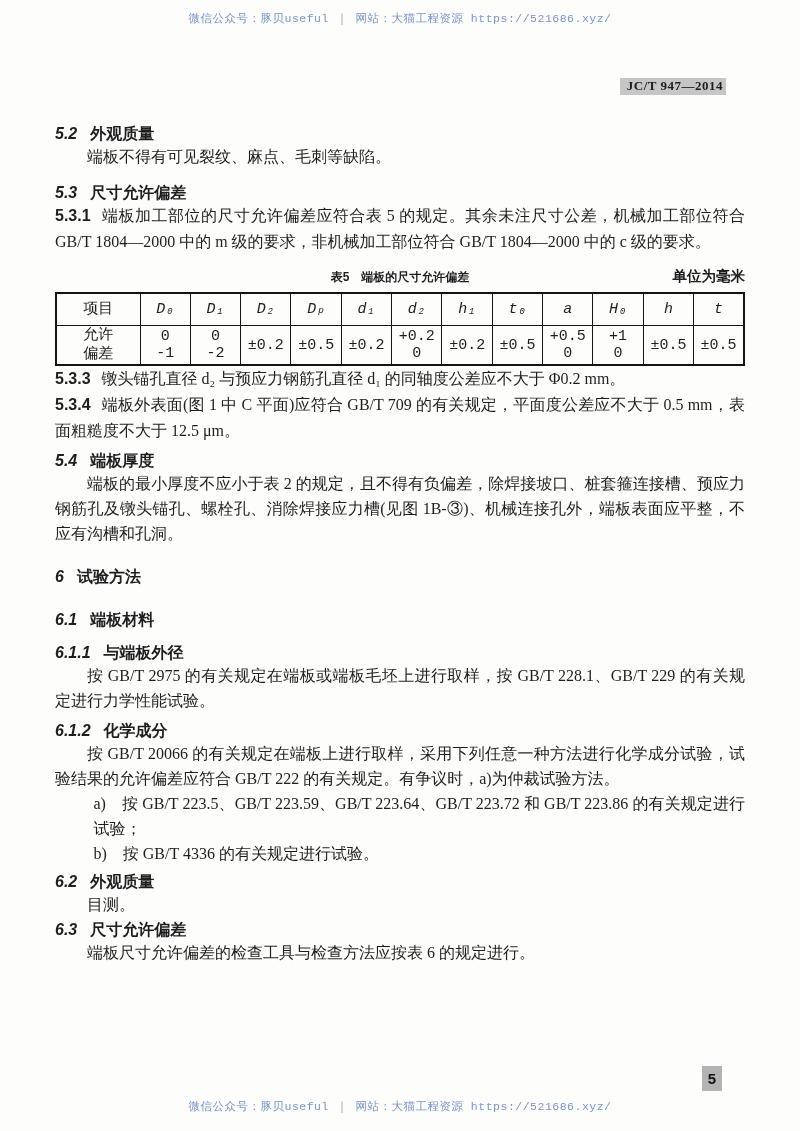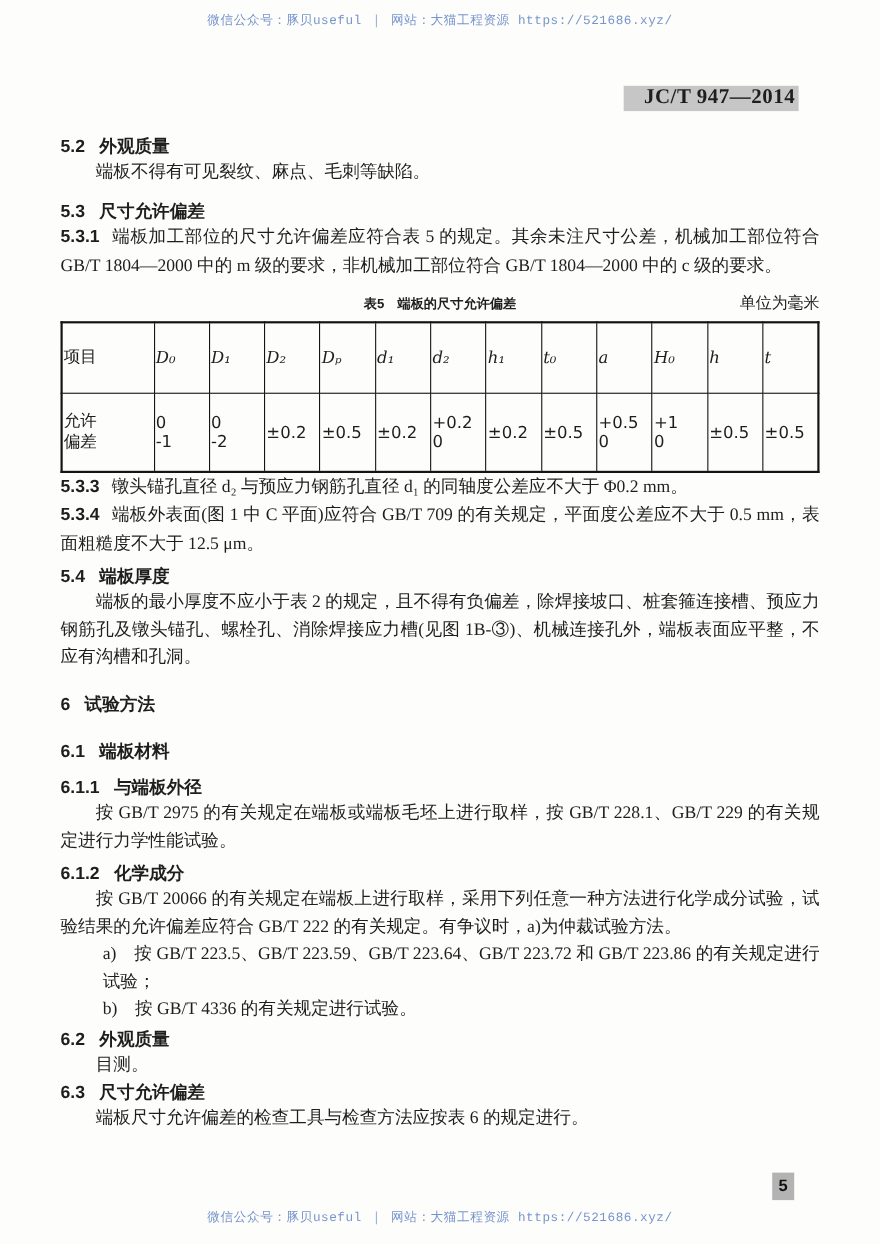--- a/index.html
+++ b/index.html
@@ -19,39 +19,39 @@
     font-size:11.5px;
     font-family:Liberation Mono, monospace;
     letter-spacing:.5px;
   }
   .wm-top{top:11px;}
   .wm-bottom{top:1099px;}
   
   .docnum{
     position:absolute;top:78px;right:74px;
     font-family:"Liberation Serif","DejaVu Serif",serif;
-    font-weight:bold;font-size:19px;
+    font-weight:bold;font-size:13px;
     background:#c6c6c6;
-    padding:0 3px 1px 18px;
+    padding:0 3px 1px 7px;
     letter-spacing:.5px;
   }
   
   .content{
     position:absolute;left:55px;top:124px;width:690px;
     font-size:16px;line-height:25px;
     text-align:justify;
   }
   .content p{margin:0;}
   h2,h3{
     margin:0;
     font-family:"Liberation Sans","DejaVu Sans",sans-serif;
     font-weight:bold;font-size:16px;line-height:20px;
     text-align:left;
   }
-  .hn{margin-right:13px;}
+  .hn{margin-right:13px;font-style:italic;}
   .indent{text-indent:2em;}
   .clause{line-height:26px;}
   .cnum{
     font-family:"Liberation Sans","DejaVu Sans",sans-serif;
     font-weight:bold;margin-right:11px;white-space:nowrap;
   }
   .list-item{padding-left:2.4em;}
   
   .mt-p52{margin-top:9px;}
   .mt-h53{margin-top:14px;}
@@ -69,30 +69,31 @@
   .mt-p611{margin-top:8px;}
   .mt-h612{margin-top:8px;}
   .mt-p612{margin-top:10px;}
   .mt-h62{margin-top:6px;}
   .mt-p62{margin-top:9px;}
   .mt-h63{margin-top:3px;}
   .mt-p63{margin-top:10px;}
   
   .cap-row{position:relative;height:20px;line-height:20px;text-align:center;}
   .cap{font-family:"Liberation Sans","DejaVu Sans",sans-serif;font-weight:bold;font-size:12px;}
-  .unit{position:absolute;right:0;top:0;font-size:14.5px;font-family:"Liberation Sans","DejaVu Sans",sans-serif;font-weight:normal;}
+  .unit{position:absolute;right:0;top:0;font-size:14.5px;font-family:"Liberation Sans","DejaVu Sans",sans-serif;font-weight:bold;}
   table.t5{
     width:690px;border-collapse:collapse;table-layout:fixed;
     border:2.5px solid #141414;
   }
   table.t5 td{
     border:1.5px solid #141414;
-    text-align:left;vertical-align:middle;
-    padding:16px 1px;
+    text-align:center;vertical-align:middle;
+    padding:0 1px;
     font-size:15px;
+    font-family:Liberation Mono, monospace;
   }
   table.t5 tr.hd td{height:31px;}
   table.t5 tr.vals td{height:38px;}
   td.var{
     font-family:"DejaVu Serif","Liberation Serif",serif;
     font-style:italic;font-size:15.5px;
   }
   td.cjk{font-style:normal;font-family:"Liberation Serif","DejaVu Serif",serif;}
   .pre{white-space:pre-line;line-height:17px;}
   td.val{font-family:"DejaVu Sans","Liberation Sans",sans-serif;font-size:14.5px;}

